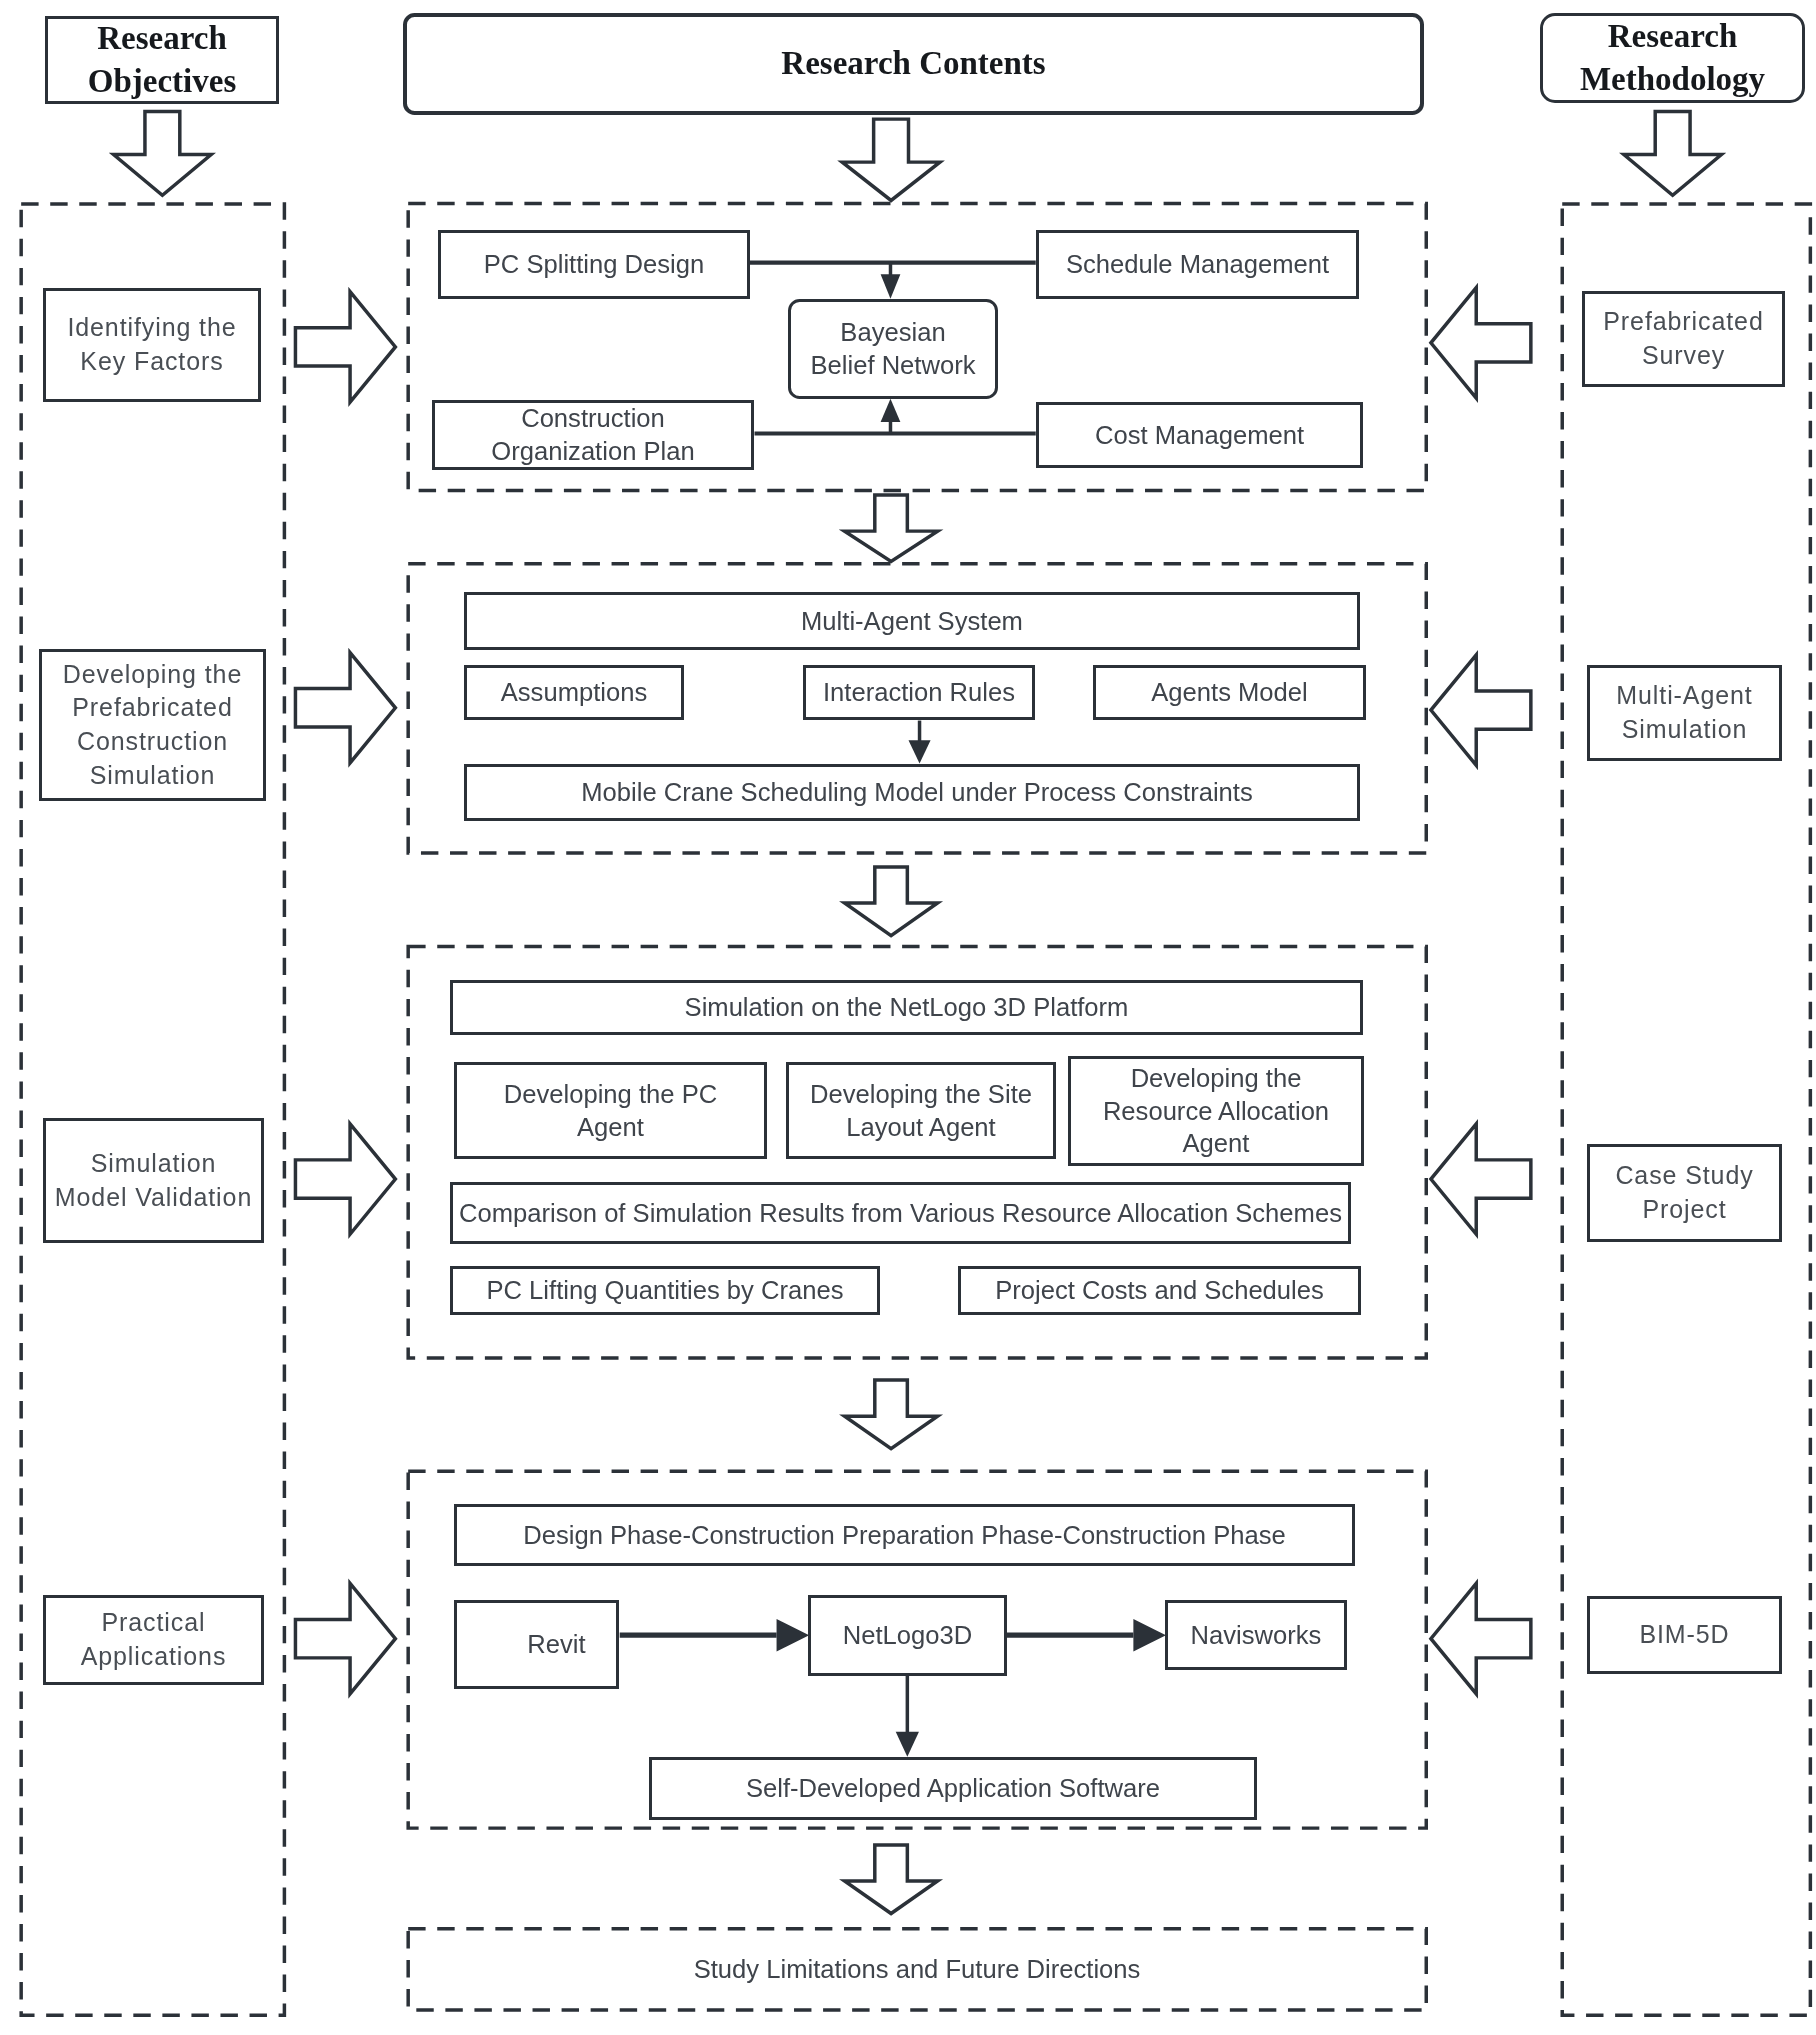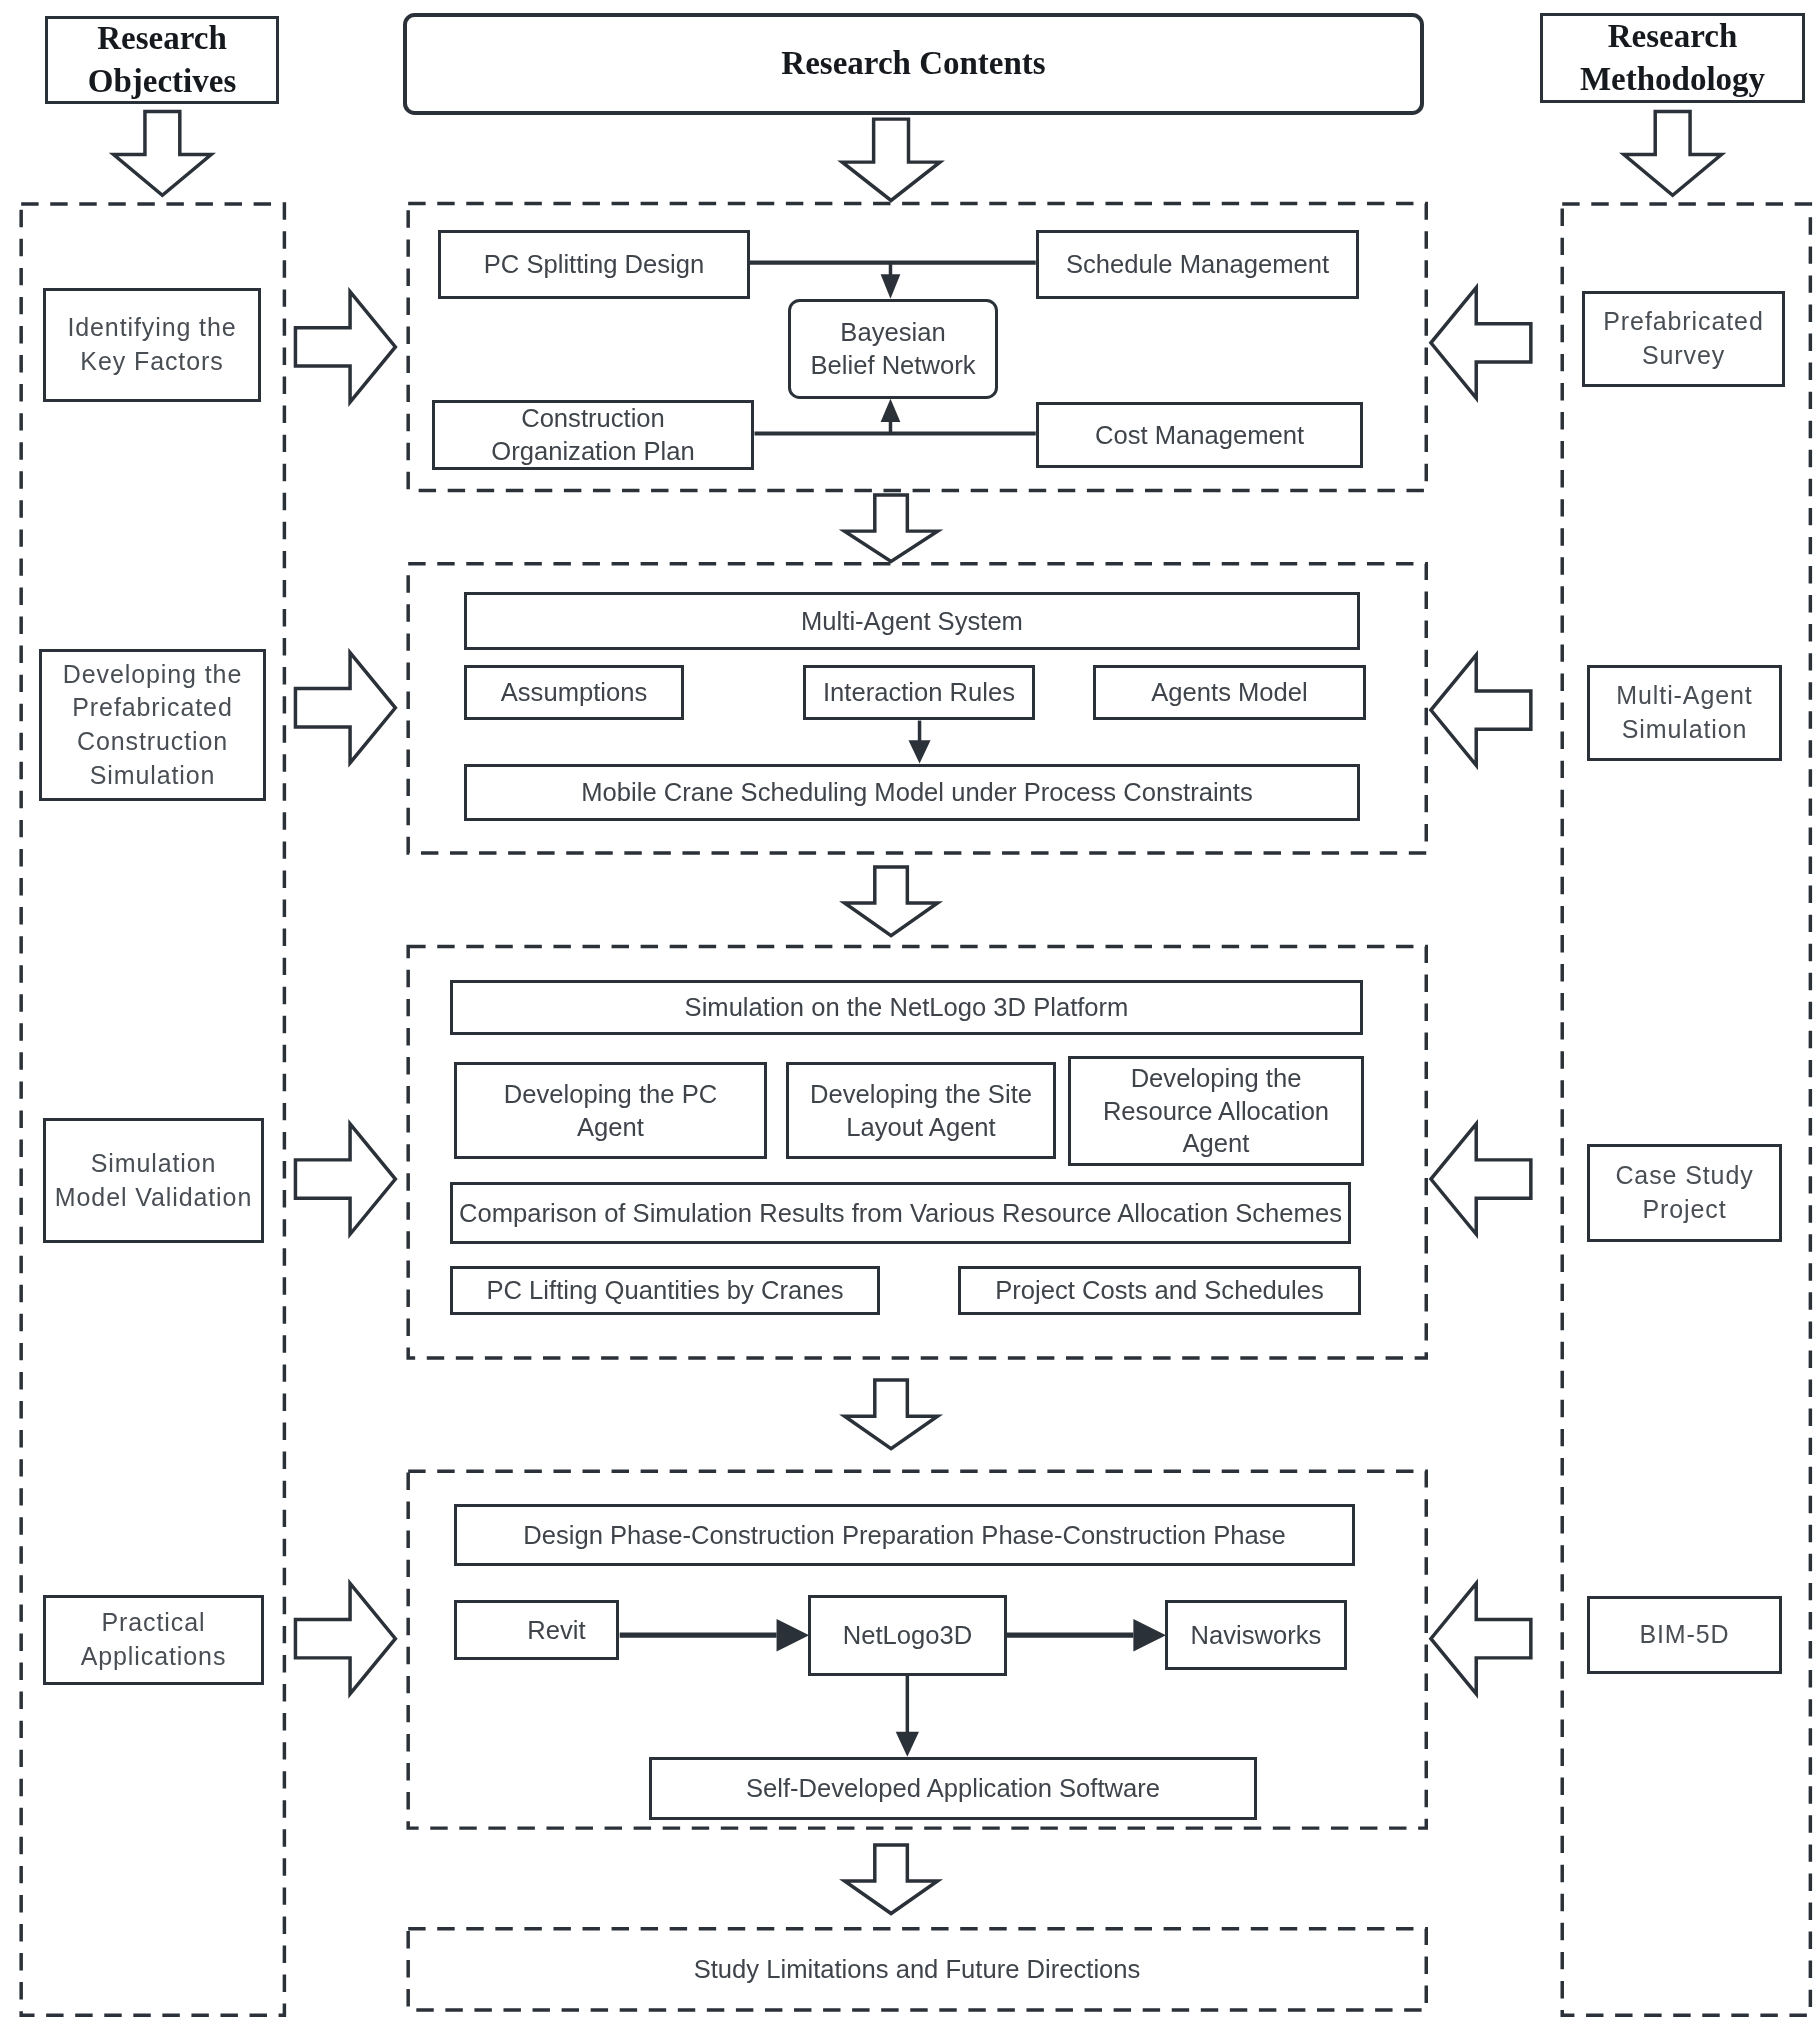--- a/index.html
+++ b/index.html
@@ -94,21 +94,21 @@
     <line x1="1066" y1="2814" x2="1336" y2="2814" stroke-width="9"></line>
     <polygon fill="#2b3138" stroke="none" points="1336,2786 1336,2842 1392,2814"></polygon>
     <line x1="1732" y1="2814" x2="1950" y2="2814" stroke-width="9"></line>
     <polygon fill="#2b3138" stroke="none" points="1950,2786 1950,2842 2006,2814"></polygon>
     <line x1="1561" y1="2883" x2="1561" y2="2984" stroke-width="6"></line>
     <polygon fill="#2b3138" stroke="none" points="1541,2980 1581,2980 1561,3023"></polygon>
   </svg>
 
   <div class="box header-box" style="left:45px; top:15.7px; width:234px; height:88px;">Research Objectives</div>
   <div class="box header-box rounded" style="left:403px; top:12.8px; width:1021px; height:102px; border-width:4.1px;">Research Contents</div>
-  <div class="box header-box" style="left:1540px; top:12.8px; width:265px; height:90px;">Research Methodology</div>
+  <div class="box header-box" style="left:1540px; top:12.8px; width:265px; height:90px;border-radius:15px;">Research Methodology</div>
 
   <div class="box side-box" style="left:43px; top:288px; width:218px; height:114px;">Identifying the Key Factors</div>
   <div class="box side-box" style="left:39px; top:649px; width:227px; height:152px;">Developing the Prefabricated Construction Simulation</div>
   <div class="box side-box" style="left:43px; top:1118px; width:221px; height:125px;">Simulation Model Validation</div>
   <div class="box side-box" style="left:43px; top:1595px; width:221px; height:90px;">Practical Applications</div>
 
   <div class="box side-box" style="left:1582px; top:291px; width:203px; height:96px;">Prefabricated Survey</div>
   <div class="box side-box" style="left:1587px; top:665px; width:195px; height:96px;">Multi-Agent Simulation</div>
   <div class="box side-box" style="left:1587px; top:1144px; width:195px; height:98px;">Case Study Project</div>
   <div class="box side-box" style="left:1587px; top:1596px; width:195px; height:78px;">BIM-5D</div>
@@ -127,21 +127,21 @@
 
   <div class="box" style="left:450px; top:980px; width:913px; height:55px;">Simulation on the NetLogo 3D Platform</div>
   <div class="box pad" style="left:454px; top:1062px; width:313px; height:97px;">Developing the PC Agent</div>
   <div class="box pad" style="left:786px; top:1062px; width:270px; height:97px;">Developing the Site Layout Agent</div>
   <div class="box pad" style="left:1068px; top:1056px; width:296px; height:110px;">Developing the Resource Allocation Agent</div>
   <div class="box" style="left:450px; top:1182px; width:901px; height:62px;">Comparison of Simulation Results from Various Resource Allocation Schemes</div>
   <div class="box" style="left:450px; top:1266px; width:430px; height:49px;">PC Lifting Quantities by Cranes</div>
   <div class="box" style="left:958px; top:1266px; width:403px; height:49px;">Project Costs and Schedules</div>
 
   <div class="box" style="left:454px; top:1504px; width:901px; height:62px;">Design Phase-Construction Preparation Phase-Construction Phase</div>
-  <div class="box" style="left:454px; top:1600px; width:165px; height:60px;padding-left:40px;">Revit</div>
+  <div class="box" style="left:454px; top:1600px; width:165px; height:89px;padding-left:40px;">Revit</div>
   <div class="box" style="left:808px; top:1595px; width:199px; height:81px;">NetLogo3D</div>
   <div class="box" style="left:1165px; top:1600px; width:182px; height:70px;">Navisworks</div>
   <div class="box" style="left:649px; top:1757px; width:608px; height:63px;">Self-Developed Application Software</div>
 
   <div style="position:absolute; left:408px; top:1929px; width:1018px; height:81px;
               display:flex; align-items:center; justify-content:center; text-align:center;
               font-size:25.6px; color:#3f444b; z-index:2;">Study Limitations and Future Directions</div>
 
 </div>
 

